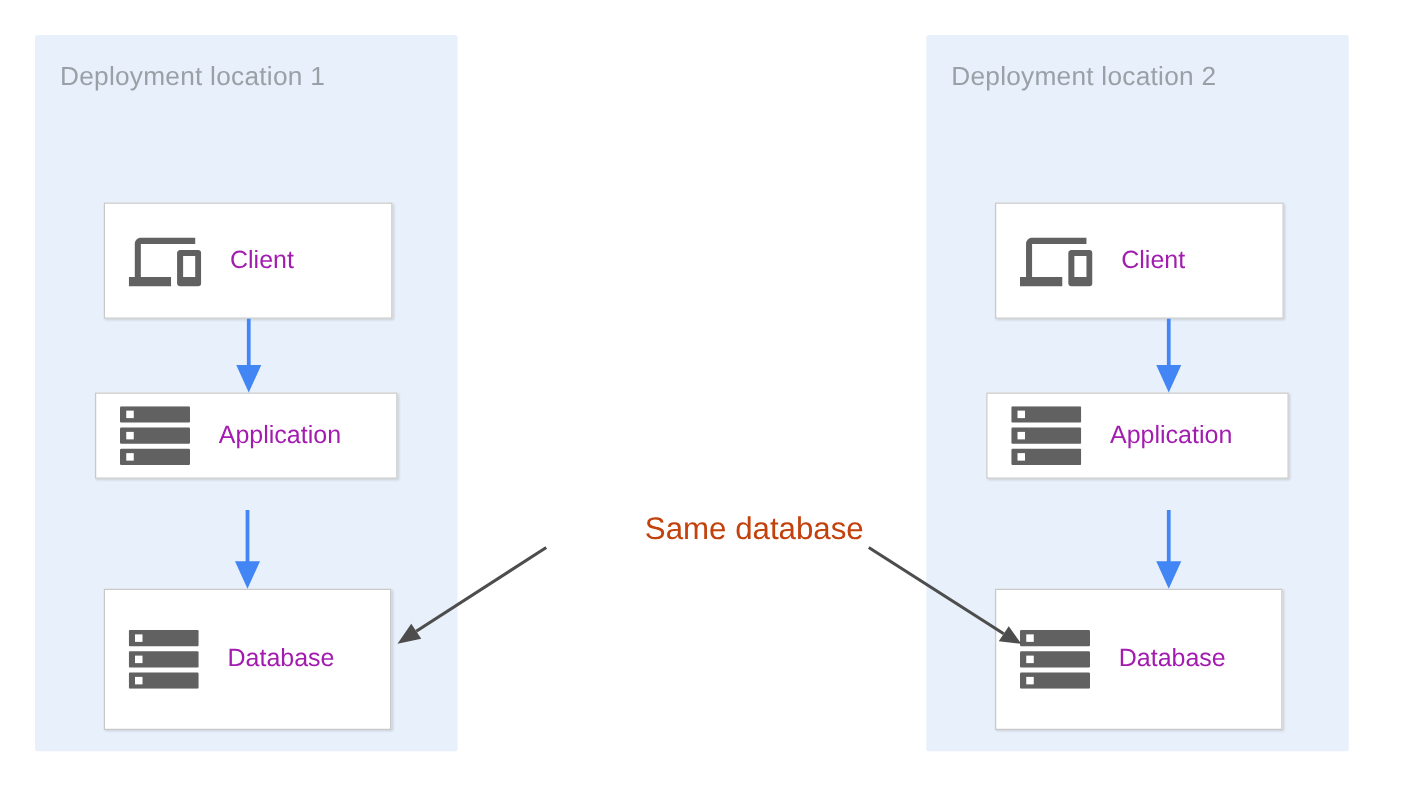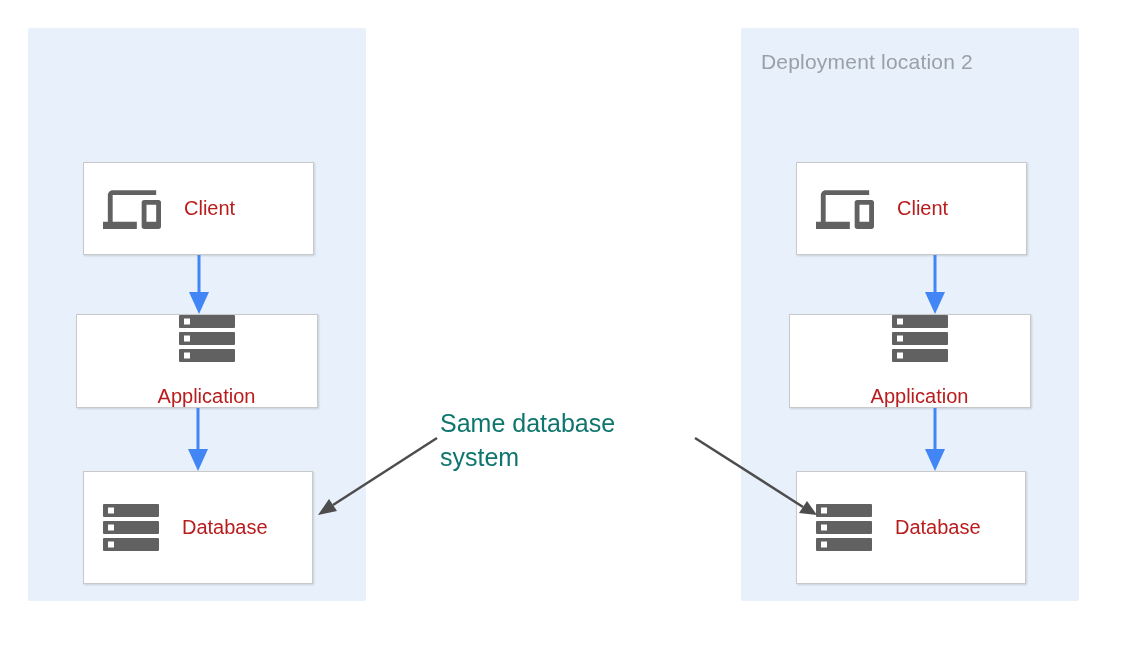--- a/index.html
+++ b/index.html
@@ -19,37 +19,38 @@
     font-size:21px;color:#9aa0a6;letter-spacing:0.2px;
     white-space:nowrap;
   }
   .node{
     position:absolute;background:#ffffff;border:1px solid #c9c9c9;
     box-shadow:1px 1px 2px rgba(0,0,0,0.14);
     display:flex;align-items:center;box-sizing:border-box;
     padding-left:19px;gap:23px;
   }
   .node-client{left:55px;top:134px;width:231px;height:93px;}
-  .node-application{left:48px;top:286px;width:242px;height:94px;flex-direction:column;}
+  .node-application{left:48px;top:286px;width:242px;height:69px;}
   .node-database{left:55px;top:443px;width:230px;height:113px;}
-  .node .label{font-size:20px;color:#b91c1c;white-space:nowrap;}
+  .node .label{font-size:20px;color:#a21caf;white-space:nowrap;}
   .icon{display:flex;align-items:center;justify-content:center;flex:0 0 auto;}
   #arrow-layer{
     position:absolute;left:0;top:0;width:1132px;height:648px;
     pointer-events:none;
   }
   .annotation{
     position:absolute;left:440px;top:406px;width:251px;
-    text-align:left;font-size:25px;line-height:34px;color:#0f766e;
+    text-align:right;font-size:25px;line-height:34px;color:#c2410c;
   }
 </style>
 </head>
 <body>
 
 <div class="panel panel-1">
+  <div class="panel-title">Deployment location 1</div>
 
   <div class="node node-client">
     <span class="icon">
       <svg width="58" height="50" viewBox="0 1.5 24 20.5">
         <path fill="#616161" fill-rule="evenodd" d="M4 6h18V4H4c-1.1 0-2 .9-2 2v11H0v3h14v-3H4V6zm19 2h-6c-.55 0-1 .45-1 1v10c0 .55.45 1 1 1h6c.55 0 1-.45 1-1V9c0-.55-.45-1-1-1zm-1 9h-4v-7h4v7z"></path>
       </svg>
     </span>
     <span class="label">Client</span>
   </div>
 
@@ -134,21 +135,20 @@
           <rect x="5" y="37.5" width="6" height="6"></rect>
         </g>
       </svg>
     </span>
     <span class="label">Database</span>
   </div>
 </div>
 
 <div class="annotation">
   <div>Same database</div>
-  <div>system</div>
 </div>
 
 <svg id="arrow-layer" viewBox="0 0 1132 648">
 
   <g>
     <line x1="199" y1="255" x2="199" y2="293" stroke="#4285f4" stroke-width="3"></line>
     <polygon points="189,292 209,292 199,314" fill="#4285f4"></polygon>
   </g>
   <g>
     <line x1="198" y1="408" x2="198" y2="450" stroke="#4285f4" stroke-width="3"></line>

